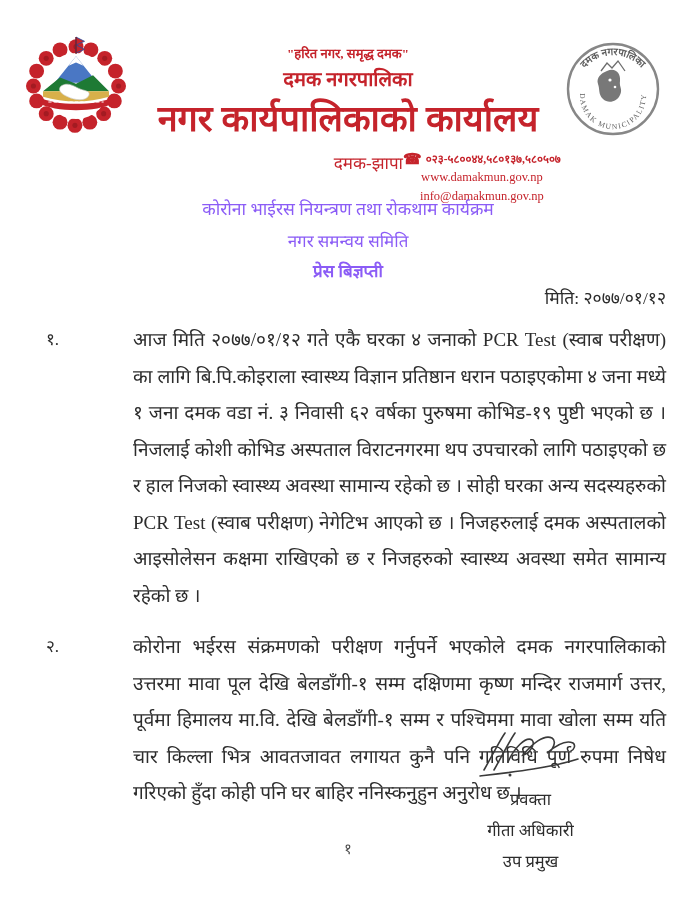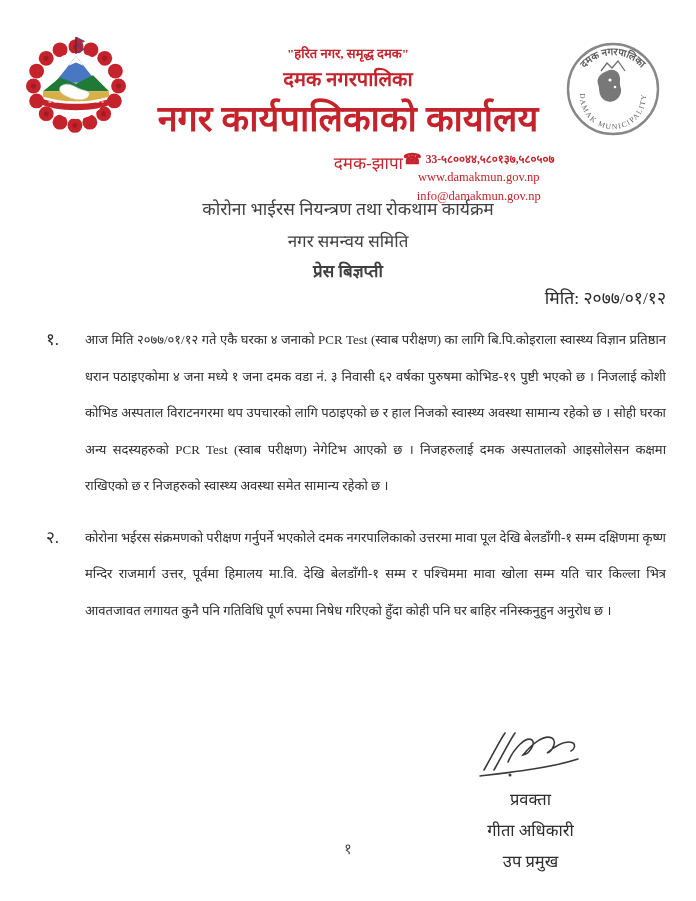--- a/index.html
+++ b/index.html
@@ -16,30 +16,30 @@
   .office{font-size:36px;font-weight:bold;margin-top:1px;}
   .addr-row{display:flex;margin-top:8px;}
   .addr-col{flex:0 0 195px;margin-left:60px;text-align:right;}
   .addr-line1{font-size:17px;line-height:28px;}
   .addr-line2{font-size:16.5px;line-height:28px;}
   .contact-col{flex:1;text-align:center;padding-right:8px;}
   .phone-line{font-size:11.5px;font-weight:bold;line-height:18px;white-space:nowrap;}
   .phone-icon{font-size:15px;vertical-align:-1px;margin-right:4px;}
   .site-line,.mail-line{font-size:12.5px;line-height:19px;}
   
-  .title-block{position:absolute;top:196px;left:0;right:0;text-align:center;color:#404040;}
+  .title-block{position:absolute;top:196px;left:0;right:0;text-align:center;color:#8b5cf6;}
   .title-l1{font-size:17.5px;}
   .title-l2{font-size:17px;margin-top:9px;}
   .title-l3{font-size:17px;font-weight:bold;margin-top:7px;}
   .date-line{position:absolute;top:285px;right:30px;font-size:17.5px;color:#2c2c2c;}
   
   .body-block{position:absolute;top:322px;left:46px;right:30px;}
   .item{display:flex;margin-bottom:15px;}
   .item-num{flex:none;width:39px;font-size:17px;line-height:36.5px;}
-  .item-text{flex:1;font-size:13px;line-height:36.5px;text-align:justify;}
+  .item-text{flex:1;font-size:19px;line-height:36.5px;text-align:justify;margin-left:48px;}
   
   .sig-block{position:absolute;top:724px;left:428px;width:205px;text-align:center;}
   .sig-svg{display:block;margin:0 auto 4px auto;}
   .sig-role,.sig-name,.sig-pos{font-size:16.5px;line-height:31px;color:#2c2c2c;}
   
   .page-num{position:absolute;top:838px;left:0;right:0;text-align:center;font-size:15px;color:#4a4a4a;}
 </style>
 </head>
 <body>
 
@@ -116,21 +116,21 @@
   <div class="head-center">
     <div class="slogan">"हरित नगर, समृद्ध दमक"</div>
     <div class="muni">दमक नगरपालिका</div>
     <div class="office">नगर कार्यपालिकाको कार्यालय</div>
     <div class="addr-row">
       <div class="addr-col">
         <div class="addr-line1">दमक-झापा</div>
       </div>
       <div class="contact-col">
         <div class="phone-line">
-          <span class="phone-icon">☎</span><span>33-५८००४४,५८०१३७,५८०५०७</span>
+          <span class="phone-icon">☎</span><span>०२३-५८००४४,५८०१३७,५८०५०७</span>
         </div>
         <div class="site-line">www.damakmun.gov.np</div>
         <div class="mail-line">info@damakmun.gov.np</div>
       </div>
     </div>
   </div>
 
   <div class="title-block">
     <div class="title-l1">कोरोना भाईरस नियन्त्रण तथा रोकथाम कार्यक्रम</div>
     <div class="title-l2">नगर समन्वय समिति</div>

